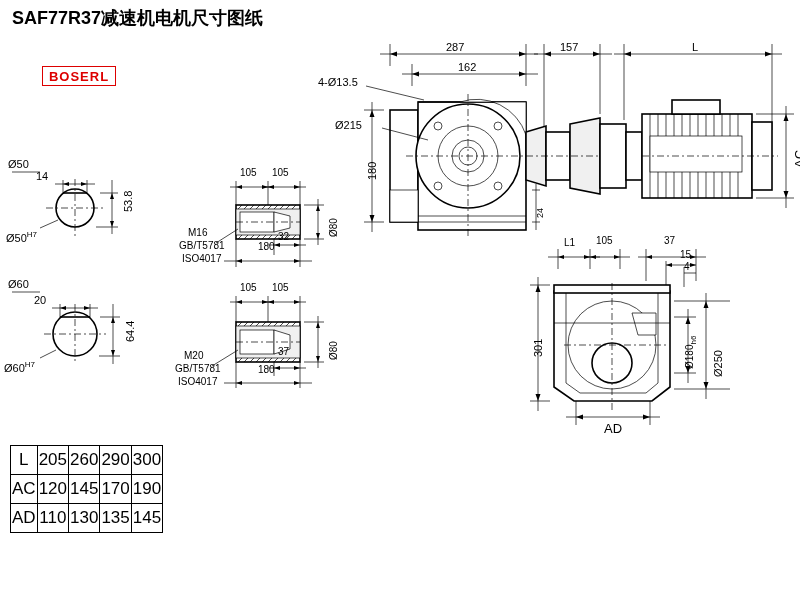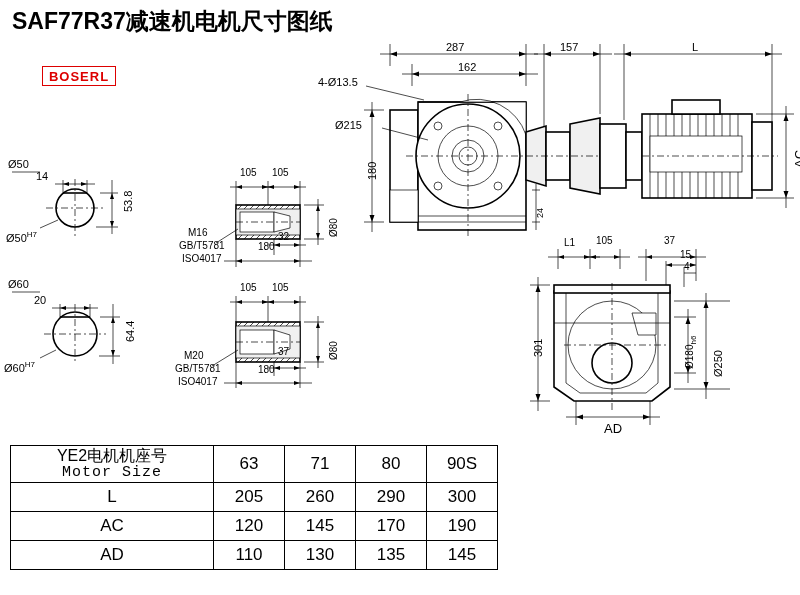--- a/index.html
+++ b/index.html
@@ -8,21 +8,21 @@
     font-family:"Liberation Sans", sans-serif;
     color:#000;overflow:hidden;position:relative;
   }
   .root{position:relative;width:800px;height:595px;}
   .abs{position:absolute;}
 
   
   #title{
     left:12px;top:6px;
     font-family:"Liberation Sans", sans-serif;
-    font-size:23px;font-weight:bold;letter-spacing:0px;
+    font-size:18px;font-weight:bold;letter-spacing:0px;
     white-space:nowrap;
   }
 
   
   #logo{
     left:42px;top:66px;width:72px;height:18px;
     border:1px solid #d00;color:#d00;
     font-size:13px;font-weight:bold;letter-spacing:1px;
     display:flex;align-items:center;justify-content:center;
     font-family:"Liberation Sans", sans-serif;
@@ -440,30 +440,20 @@
     <div class="abs lbl small vert" style="left:164px;top:134px;">
       <span>Ø180</span><sub style="font-size:8px;">h6</sub>
     </div>
     <div class="abs lbl vert" style="left:192px;top:142px;font-size:11px;">Ø250</div>
     <div class="abs lbl" style="left:84px;top:186px;font-size:13px;">AD</div>
   </div>
 
   <table class="abs" id="spec-table">
     <tbody>
       <tr>
-        <td class="head">
-          <div class="cn">YE2电机机座号</div>
-          <div class="mono">Motor Size</div>
-        </td>
-        <td class="colw">63</td>
-        <td class="colw">71</td>
-        <td class="colw">80</td>
-        <td class="colw">90S</td>
-      </tr>
-      <tr>
         <td>L</td>
         <td>205</td>
         <td>260</td>
         <td>290</td>
         <td>300</td>
       </tr>
       <tr>
         <td>AC</td>
         <td>120</td>
         <td>145</td>

